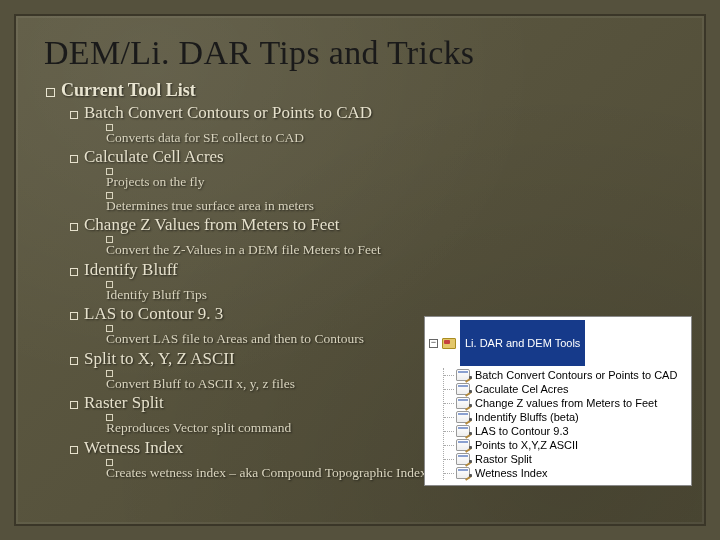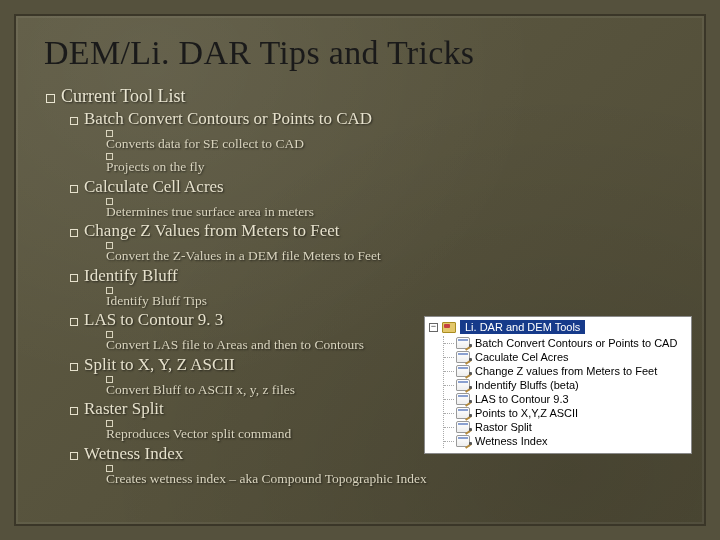--- a/index.html
+++ b/index.html
@@ -21,29 +21,29 @@
     background-color: #55513d;
     padding: 18px 28px 18px 28px;
     color: #e8e4d2;
     text-shadow: 1px 1px 2px rgba(0,0,0,0.6);
   }
   .title {
     color: #1a1a1a;
     font-size: 34px;
     font-weight: 400;
     text-shadow: none;
-    margin-bottom: 14px;
+    margin-bottom: 8px;
     letter-spacing: 0.3px;
   }
   .bullet-row { display: flex; align-items: baseline; }
   .sq { display:inline-block; width: 9px; height: 9px; border: 1.5px solid currentColor; margin-right: 6px; flex: 0 0 auto; position: relative; top: 1px; }
   .sq-sm { width: 8px; height: 8px; border-width:1.2px; }
   .sq-xs { width: 7px; height: 7px; border-width:1px; }
 
-  .lv1 { font-size: 18px; font-weight: normal; color:#e9e5d1; margin-left: 2px; margin-bottom: 2px;}
+  .lv1 { font-size: 18px; font-weight: bold; color:#e9e5d1; margin-left: 2px; margin-bottom: 2px;}
   .lv2 { font-size: 17px; color:#e6e1cc; margin-left: 26px; margin-top: 1px;}
   .lv3 { font-size: 13.5px; color:#d9d4be; margin-left: 62px; line-height: 1.22; flex-direction: column;}
   .lv1 .sq, .lv2 .sq, .lv3 .sq { border-color: currentColor; }
 
   .toolbox {
     position: absolute;
     right: 12px;
     top: 300px;
     width: 268px;
     background: #ffffff;
@@ -54,21 +54,21 @@
     border: 1px solid #8a8a8a;
     padding: 3px 4px 5px 4px;
     z-index: 5;
   }
   .tb-root { display:flex; align-items:center; gap:4px; margin-bottom:2px;}
   .tb-minus { width:9px; height:9px; border:1px solid #666; display:flex; align-items:center; justify-content:center; font-size:9px; line-height:1; color:#333; background:#fff;}
   .tb-minus::before { content:"−"; position:relative; top:-1px;}
   .tb-icon-root { width:14px; height:11px; position:relative; }
   .tb-icon-root::before{content:""; position:absolute; inset:0; background:#e3c76a; border:1px solid #a98c20; border-radius:1px;}
   .tb-icon-root::after{content:""; position:absolute; left:2px; top:2px; width:6px; height:4px; background:#c64040; border-radius:1px;}
-  .tb-root-label { background:#163a8a; color:#fff; padding:1px 5px; }
+  .tb-root-label { background:#163a8a; color:#fff; padding:17px 5px; }
   .tb-items { margin-left: 14px; border-left: 1px dotted #aaa; padding-left: 4px; }
   .tb-item { display:flex; align-items:center; gap:5px; padding: 1px 0 1px 8px; position:relative;}
   .tb-item::before { content:""; position:absolute; left:-4px; top:50%; width:10px; border-top:1px dotted #aaa;}
   .tb-scroll { width:14px; height:12px; position:relative; flex:0 0 auto;}
   .tb-scroll::before{content:""; position:absolute; inset:0; background:linear-gradient(#fff,#eee); border:1px solid #999; border-radius:2px 2px 1px 1px;}
   .tb-scroll::after{content:""; position:absolute; left:2px; top:2px; right:2px; height:2px; background:#8aa0d0;}
   .hammer { position:absolute; right:-2px; bottom:-2px; width:7px; height:7px;}
   .hammer::before{content:""; position:absolute; left:0; top:3px; width:7px; height:2px; background:#b58a3a; transform:rotate(-35deg);}
   .hammer::after{content:""; position:absolute; left:4px; top:0; width:3px; height:3px; background:#555; border-radius:1px;}
 </style>
@@ -85,27 +85,27 @@
 
   <div id="tool-list">
       <div class="bullet-row lv2">
         <span class="sq sq-sm"></span>
         <span>Batch Convert Contours or Points to CAD</span>
       </div>
       <div class="bullet-row lv3">
         <span class="sq sq-xs"></span>
         <span>Converts data for SE collect to CAD</span>
       </div>
+      <div class="bullet-row lv2">
+        <span class="sq sq-sm"></span>
+        <span>Calculate Cell Acres</span>
+      </div>
       <div class="bullet-row lv3">
         <span class="sq sq-xs"></span>
         <span>Projects on the fly</span>
-      </div>
-      <div class="bullet-row lv2">
-        <span class="sq sq-sm"></span>
-        <span>Calculate Cell Acres</span>
       </div>
       <div class="bullet-row lv3">
         <span class="sq sq-xs"></span>
         <span>Determines true surface area in meters</span>
       </div>
       <div class="bullet-row lv2">
         <span class="sq sq-sm"></span>
         <span>Change Z Values from Meters to Feet</span>
       </div>
       <div class="bullet-row lv3">

